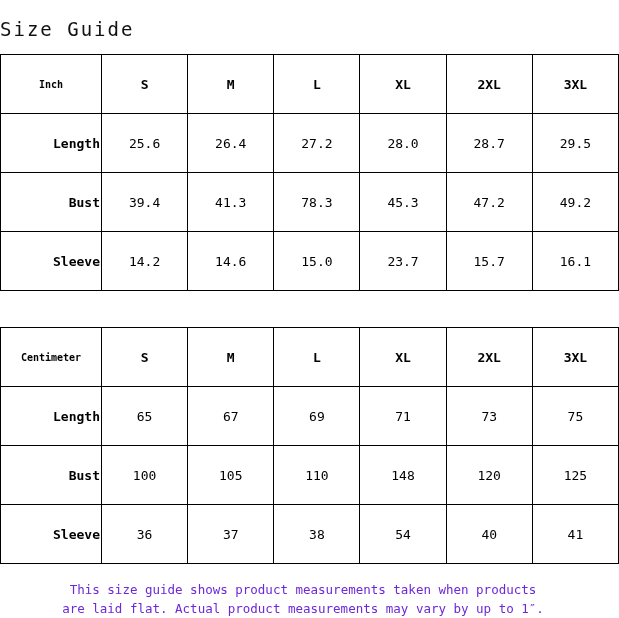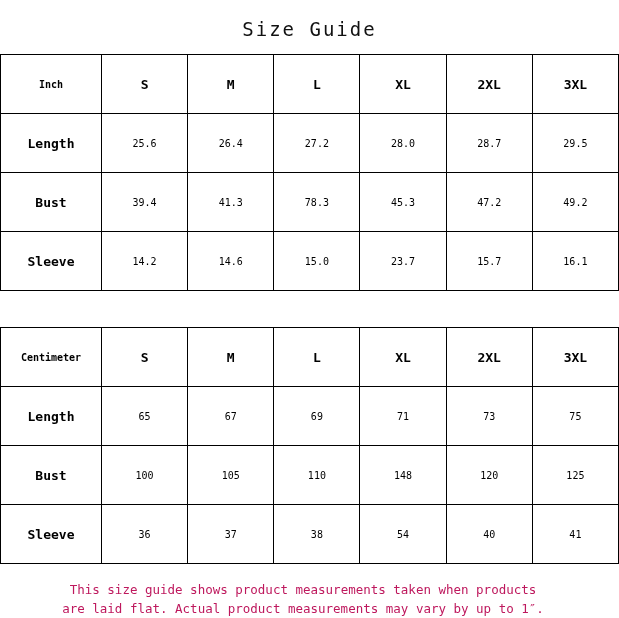--- a/index.html
+++ b/index.html
@@ -15,70 +15,70 @@
     overflow: hidden;
   }
   .page {
     position: relative;
     width: 619px;
     height: 618px;
     box-sizing: border-box;
     background: #ffffff;
   }
   .title {
-    text-align: center;
     font-family: "DejaVu Sans Mono", monospace;
     font-size: 19px;
     letter-spacing: 2px;
     color: #111111;
     padding-top: 18px;
     padding-bottom: 14px;
   }
   table.size-table {
     width: 100%;
     border-collapse: collapse;
     table-layout: fixed;
   }
   table.size-table td {
     border: 1px solid #000000;
     height: 56px;
     text-align: center;
     vertical-align: middle;
-    font-size: 10px;
+    font-size: 13px;
     font-family: "DejaVu Sans Mono", monospace;
     color: #000000;
   }
   table.size-table td.hdr {
     font-weight: bold;
     font-size: 13px;
   }
   table.size-table td.rowhdr {
     font-weight: bold;
     font-size: 13px;
+    text-align: right;
   }
   table.size-table td.unit {
     font-weight: bold;
     font-size: 10px;
   }
   table.size-table col.first {
     width: 101px;
   }
   .gap {
     height: 36px;
     background: #ffffff;
   }
   .note {
     text-align: center;
     font-size: 12.5px;
     line-height: 19px;
     font-family: "DejaVu Sans Mono", monospace;
     padding-top: 16px;
     padding-left: 15px;
     padding-right: 28px;
-    color: #be185d;
+    color: #6d28d9;
   }
 </style>
 </head>
 <body>
 
 <div class="page">
 
   <div class="title">Size Guide</div>
 
   <table class="size-table">

